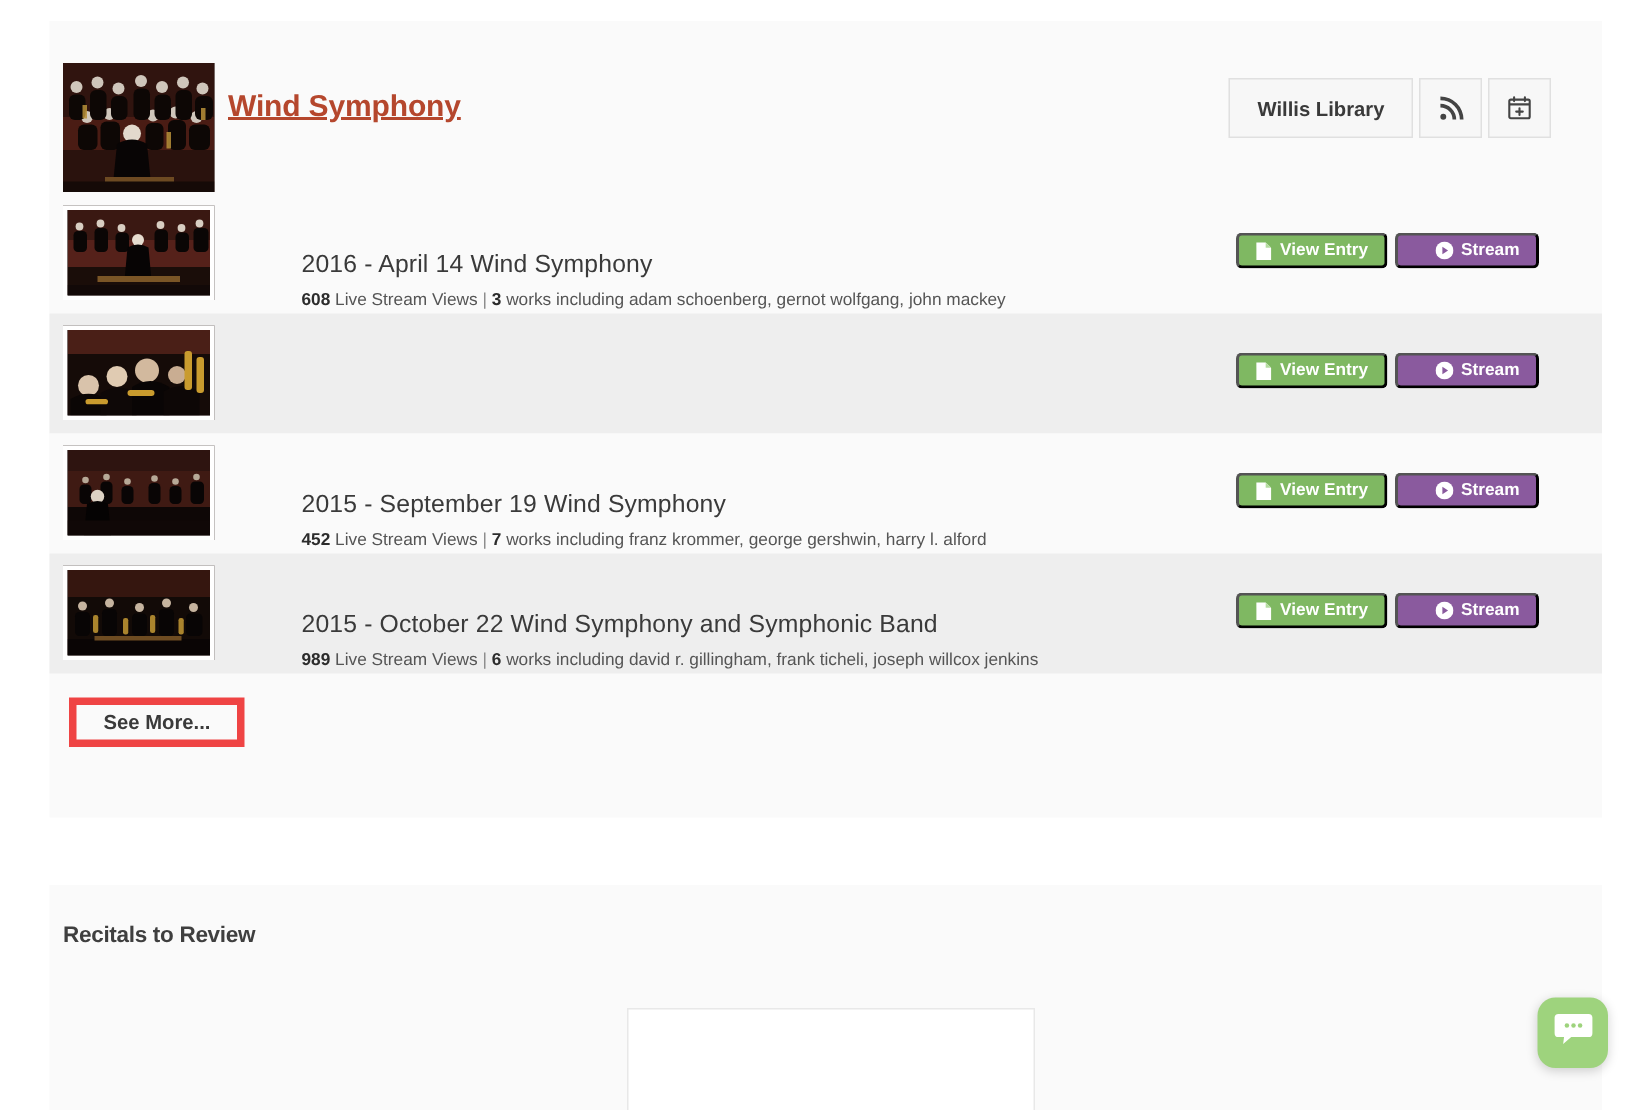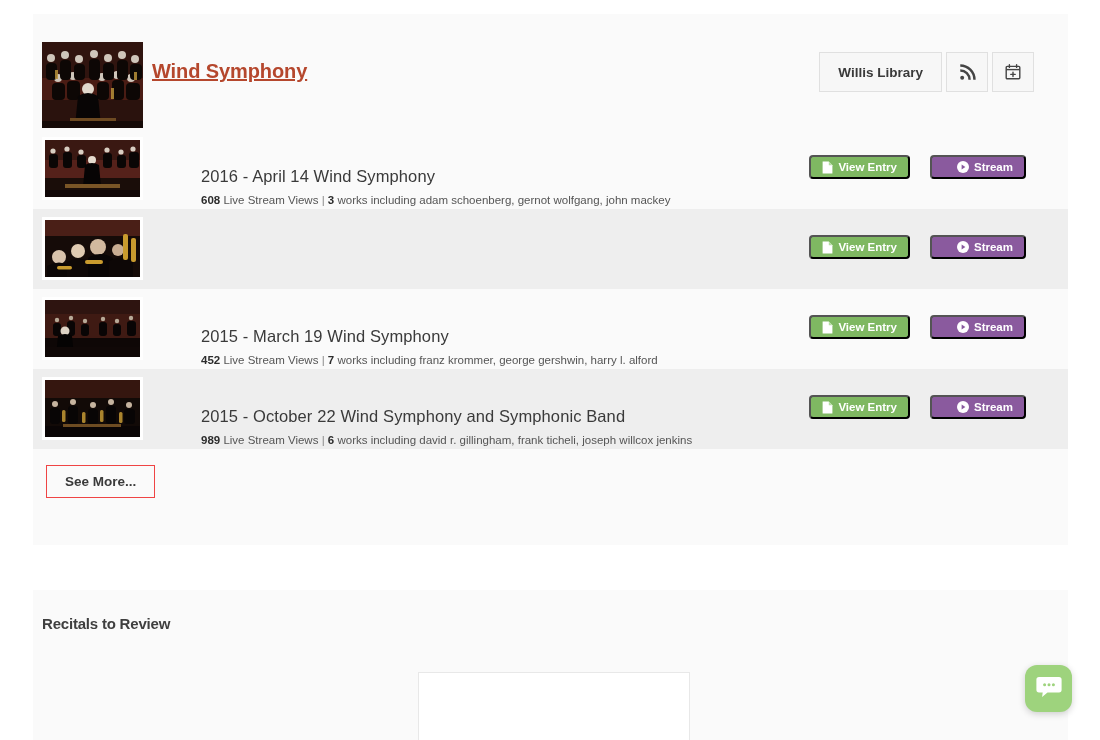--- a/index.html
+++ b/index.html
@@ -95,21 +95,21 @@
     margin-top: 6px;
     font-size: 11.5px;
     color: #555555;
     line-height: 1.3;
   }
   .row-meta b { color: #2c2c2c; font-weight: bold; text-align: center; }
   .row-meta .sep { color: #888; }
 
   .row-actions {
     position: absolute; right: 42px; top: 26px;
-    display: flex; gap: 20px;
+    display: flex; gap: 5px;
   }
   .pill {
     height: 24px;
     border-radius: 4px;
     display: inline-flex; align-items: center; gap: 5px;
     padding: 0 11px;
     font-size: 11.5px; font-weight: bold;
     color: #ffffff;
     cursor: pointer;
     white-space: nowrap;
@@ -117,21 +117,21 @@
   .pill.green  { background: #7fb862; }
   .pill.purple { background: #8a5a9e; padding-left: 25px; }
   .pill svg { display: block; flex: 0 0 auto; }
 
   
   .see-more-wrap {
     position: absolute; left: 13px; top: 451px;
   }
   .btn-seemore {
     background: #fafafa;
-    border: 1px solid #ef4444;
+    border: 5px solid #ef4444;
     color: #3a3a3a;
     font-family: "Liberation Sans", sans-serif;
     font-size: 13.5px; font-weight: bold;
     padding: 0 18px;
     height: 33px;
     display: flex; align-items: center;
     cursor: pointer;
   }
 
   
@@ -378,21 +378,21 @@
               <rect x="54" y="22" width="8" height="14" rx="3"></rect>
               <rect x="68" y="24" width="8" height="12" rx="3"></rect>
               <rect x="82" y="21" width="9" height="15" rx="3"></rect>
             </g>
             <circle cx="20" cy="31" r="4.5" fill="#ddd2c4"></circle>
             <path d="M13 36 q7 -4 14 0 l2 21 h-18 z" fill="#050303"></path>
             <rect x="0" y="47" width="95" height="10" fill="#100807"></rect>
           </svg>
         </div>
         <div class="row-body">
-          <div class="row-title">2015 - March 19 Wind Symphony</div>
+          <div class="row-title">2015 - September 19 Wind Symphony</div>
           <div class="row-meta">
             <b>452</b>
             <span>Live Stream Views</span>
             <span class="sep">|</span>
             <b>7</b>
             <span>works including franz krommer, george gershwin, harry l. alford</span>
           </div>
         </div>
         <div class="row-actions">
           <button class="pill green">

